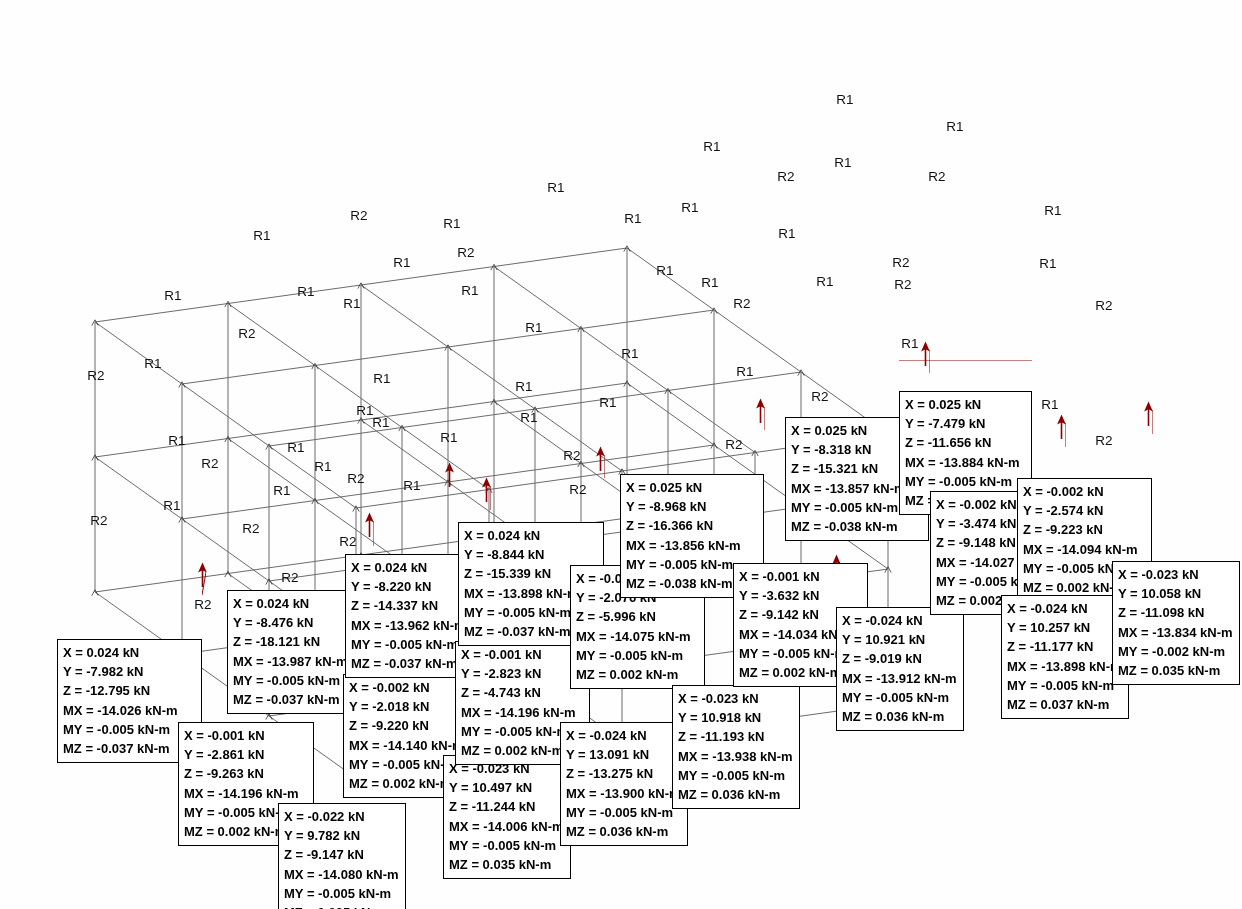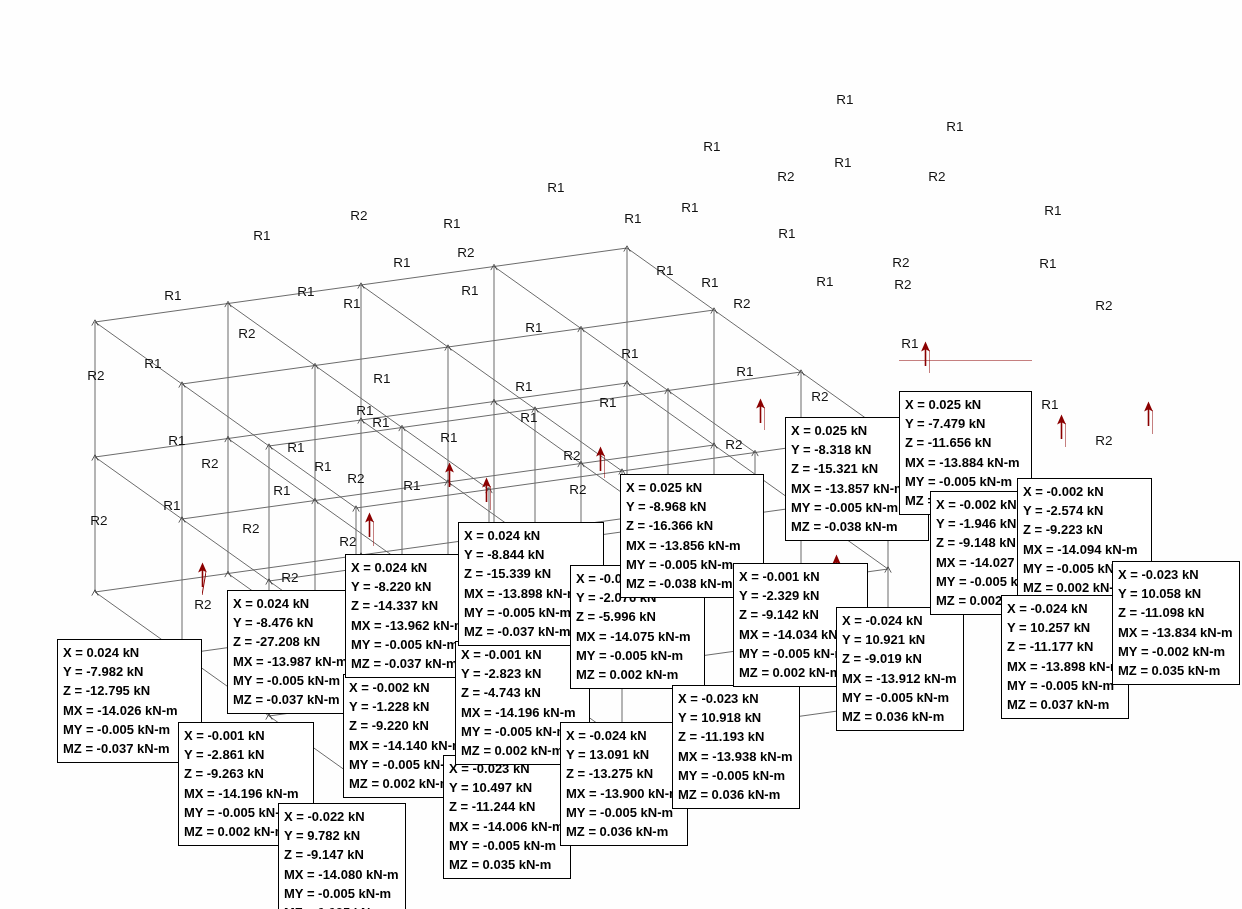--- a/index.html
+++ b/index.html
@@ -482,31 +482,31 @@
         <div>MX = -14.080 kN-m</div>
         <div>MY = -0.005 kN-m</div>
         <div>MZ = 0.035 kN-m</div>
       </div>
       <div class="leader" style="left: 373px; top: 521px; width: 1px; height: 25px;"><svg width="1" height="25" viewBox="0 0 1 25">
           <line x1="0" y1="0" x2="0" y2="25" stroke="#8b0000" stroke-width="1"></line>
         </svg></div>
       <div class="rbox" style="left: 227px; top: 546px; min-width: 146px;">
         <div>X = 0.024 kN</div>
         <div>Y = -8.476 kN</div>
-        <div>Z = -27.208 kN</div>
+        <div>Z = -18.121 kN</div>
         <div>MX = -13.987 kN-m</div>
         <div>MY = -0.005 kN-m</div>
         <div>MZ = -0.037 kN-m</div>
       </div>
       <div class="leader" style="left: 478px; top: 606px; width: 1px; height: 24px;"><svg width="1" height="24" viewBox="0 0 1 24">
           <line x1="0" y1="0" x2="0" y2="24" stroke="#8b0000" stroke-width="1"></line>
         </svg></div>
       <div class="rbox" style="left: 343px; top: 630px; min-width: 135px;">
         <div>X = -0.002 kN</div>
-        <div>Y = -1.228 kN</div>
+        <div>Y = -2.018 kN</div>
         <div>Z = -9.220 kN</div>
         <div>MX = -14.140 kN-m</div>
         <div>MY = -0.005 kN-m</div>
         <div>MZ = 0.002 kN-m</div>
       </div>
       <div class="rbox" style="left: 443px; top: 711px; min-width: 125px;">
         <div>X = -0.023 kN</div>
         <div>Y = 10.497 kN</div>
         <div>Z = -11.244 kN</div>
         <div>MX = -14.006 kN-m</div>
@@ -582,21 +582,21 @@
         <div>Z = -16.366 kN</div>
         <div>MX = -13.856 kN-m</div>
         <div>MY = -0.005 kN-m</div>
         <div>MZ = -0.038 kN-m</div>
       </div>
       <div class="leader" style="left: 868px; top: 495px; width: 1px; height: 24px;"><svg width="1" height="24" viewBox="0 0 1 24">
           <line x1="0" y1="0" x2="0" y2="24" stroke="#8b0000" stroke-width="1"></line>
         </svg></div>
       <div class="rbox" style="left: 733px; top: 519px; min-width: 135px;">
         <div>X = -0.001 kN</div>
-        <div>Y = -2.329 kN</div>
+        <div>Y = -3.632 kN</div>
         <div>Z = -9.142 kN</div>
         <div>MX = -14.034 kN-m</div>
         <div>MY = -0.005 kN-m</div>
         <div>MZ = 0.002 kN-m</div>
       </div>
       <div class="rbox" style="left: 836px; top: 563px; min-width: 125px;">
         <div>X = -0.024 kN</div>
         <div>Y = 10.921 kN</div>
         <div>Z = -9.019 kN</div>
         <div>MX = -13.912 kN-m</div>
@@ -623,21 +623,21 @@
         <div>Z = -11.656 kN</div>
         <div>MX = -13.884 kN-m</div>
         <div>MY = -0.005 kN-m</div>
         <div>MZ = -0.038 kN-m</div>
       </div>
       <div class="leader" style="left: 1065px; top: 423px; width: 1px; height: 24px;"><svg width="1" height="24" viewBox="0 0 1 24">
           <line x1="0" y1="0" x2="0" y2="24" stroke="#8b0000" stroke-width="1"></line>
         </svg></div>
       <div class="rbox" style="left: 930px; top: 447px; min-width: 135px;">
         <div>X = -0.002 kN</div>
-        <div>Y = -1.946 kN</div>
+        <div>Y = -3.474 kN</div>
         <div>Z = -9.148 kN</div>
         <div>MX = -14.027 kN-m</div>
         <div>MY = -0.005 kN-m</div>
         <div>MZ = 0.002 kN-m</div>
       </div>
       <div class="leader" style="left: 1152px; top: 410px; width: 1px; height: 24px;"><svg width="1" height="24" viewBox="0 0 1 24">
           <line x1="0" y1="0" x2="0" y2="24" stroke="#8b0000" stroke-width="1"></line>
         </svg></div>
       <div class="rbox" style="left: 1017px; top: 434px; min-width: 135px;">
         <div>X = -0.002 kN</div>

